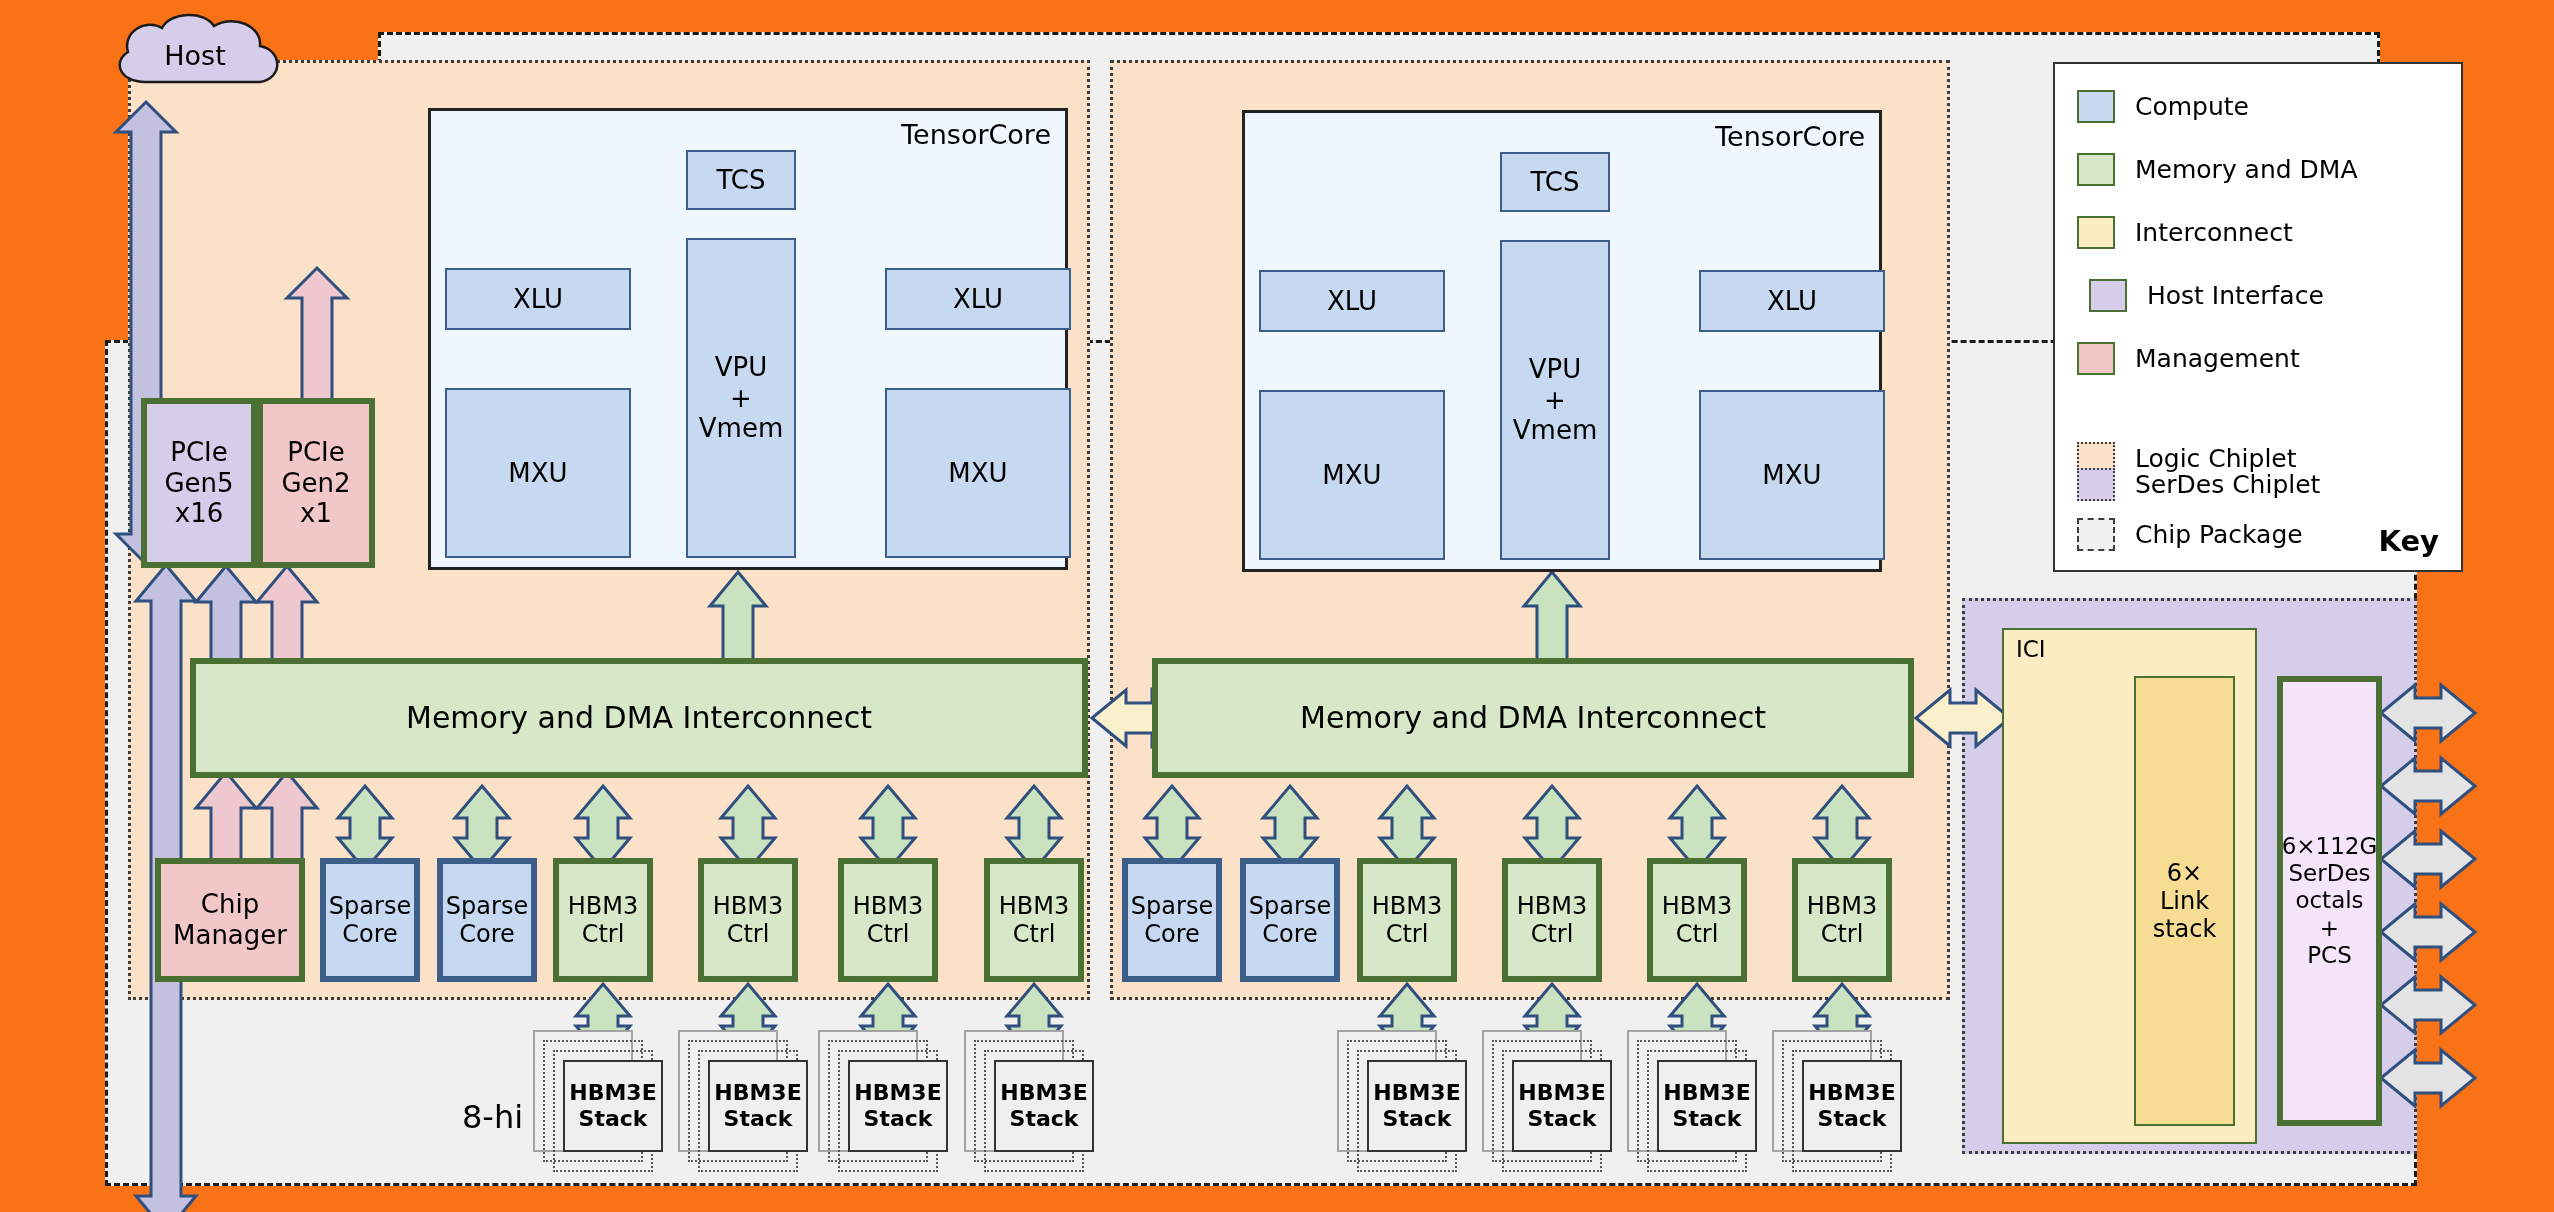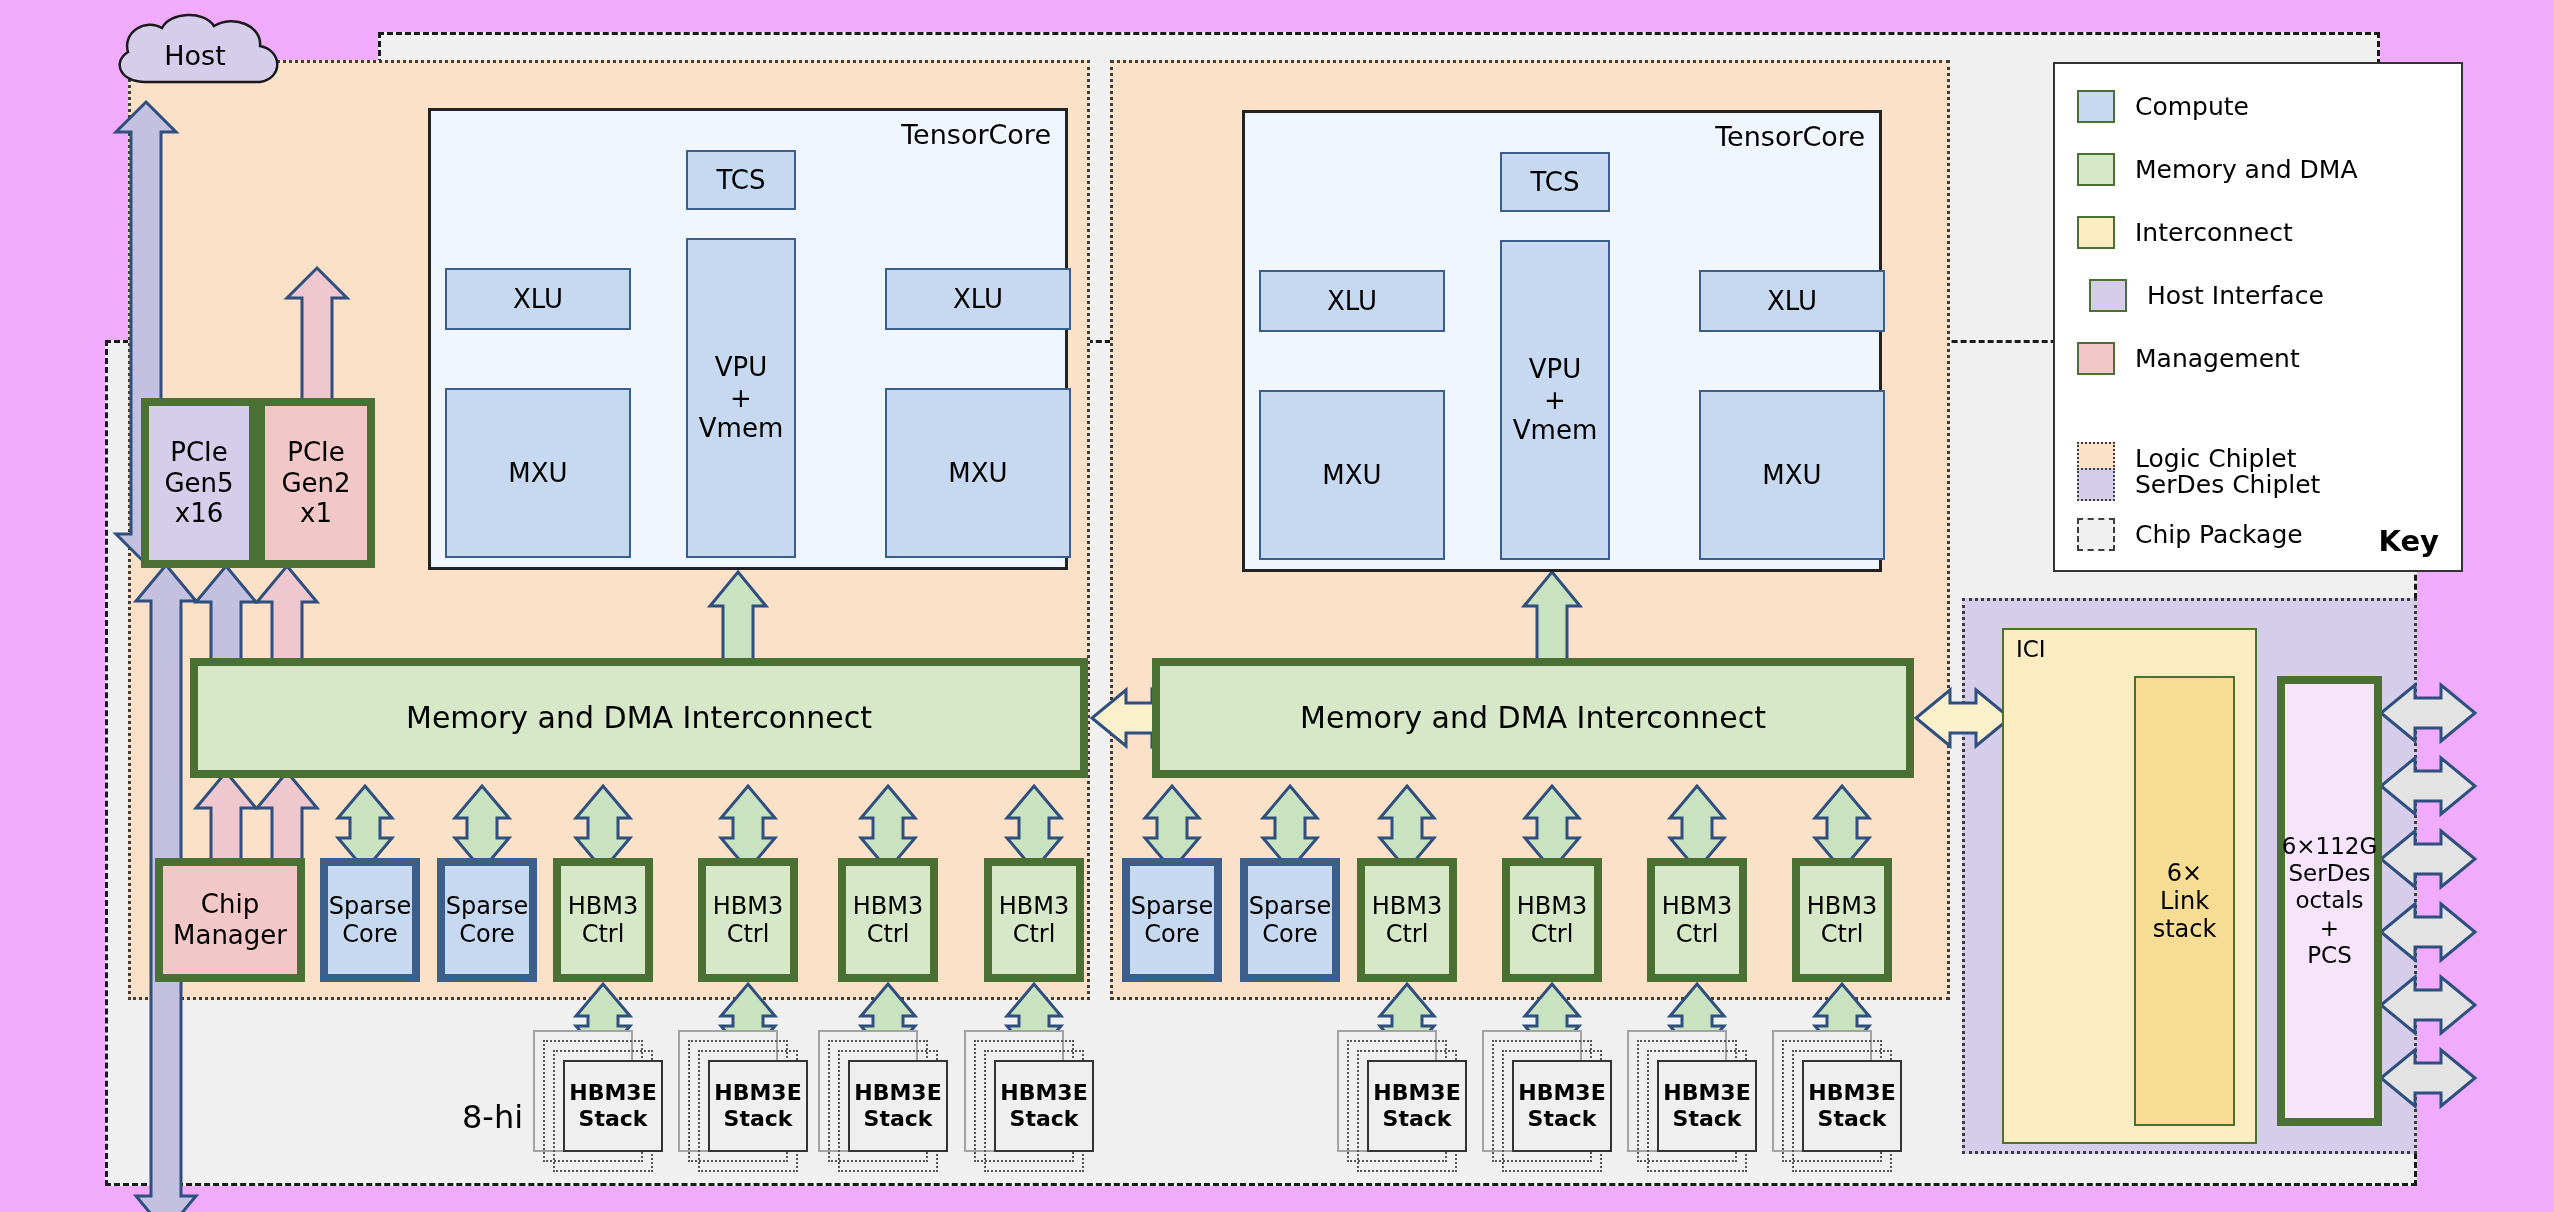--- a/index.html
+++ b/index.html
@@ -1,28 +1,28 @@
 <!DOCTYPE html>
 <html><head>
 <meta charset="utf-8">
 <style>
   html,body{margin:0;padding:0;background:#ffffff;}
   body{font-family:"DejaVu Sans",sans-serif;}
-  #root{position:relative;width:2554px;height:1212px;overflow:hidden;background:#f0abfc;}
+  #root{position:relative;width:2554px;height:1212px;overflow:hidden;background:#f97316;}
 
   .abs{position:absolute;box-sizing:border-box;}
 
   
   .pkg{background:#f0f0f0;border:3px dashed #1a1a1a;}
   .chiplet-logic{background:#fae1c8;border:3px dotted #3d3d3d;}
   .chiplet-serdes{background:#d5cde9;border:3px dotted #3d3d3d;}
 
   
   .box{display:flex;align-items:center;justify-content:center;text-align:center;
-       line-height:1.18;color:#000;border:8px solid #a21caf;}
+       line-height:1.18;color:#000;border:6px solid #a21caf;}
   .compute{background:#c6d9f1;border-color:#3b5f8a;}
   .memdma{background:#d6e8c8;border-color:#4a7034;}
   .interconn{background:#fbecc2;border-color:#4a7034;}
   .hostif{background:#d5cde9;border-color:#4a7034;}
   .mgmt{background:#f2c7c7;border-color:#4a7034;}
   .serdesbox{background:#f6e4fb;border-color:#4a7034;}
   .stackbox{background:#efefef;border:2px solid #a3a3a3;font-weight:bold;}
   .stackghost{background:transparent;border:2px dotted #555;}
 
   

